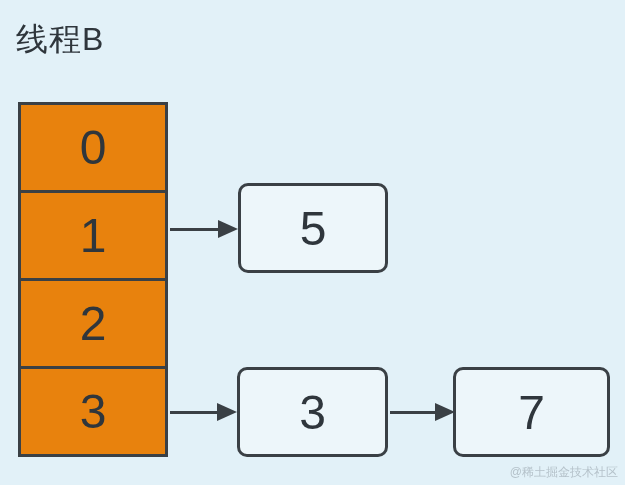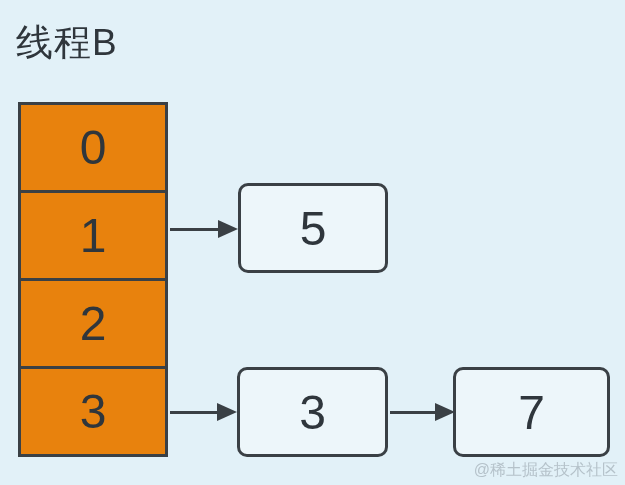--- a/index.html
+++ b/index.html
@@ -17,21 +17,21 @@
     width: 625px;
     height: 485px;
     background: var(--background);
     font-family: "Liberation Sans", "DejaVu Sans", sans-serif;
     overflow: hidden;
   }
   .title {
     position: absolute;
     left: 16px;
     top: 18px;
-    font-size: 37px;
+    font-size: 32px;
     font-weight: 500;
     color: var(--text);
     letter-spacing: 1px;
   }
   .array {
     position: absolute;
     left: 18px;
     top: 102px;
     width: 150px;
     height: 355px;
@@ -83,21 +83,21 @@
     width: 0;
     height: 0;
     border-top: 9px solid transparent;
     border-bottom: 9px solid transparent;
     border-left: 20px solid var(--stroke);
   }
   .watermark {
     position: absolute;
     right: 7px;
     bottom: 4px;
-    font-size: 16px;
+    font-size: 12px;
     color: var(--watermark_color);
   }
 </style>
 </head>
 <body>
 
 <div class="title">线程B</div>
 
 <div class="array">
   <div class="array-cell">0</div>

